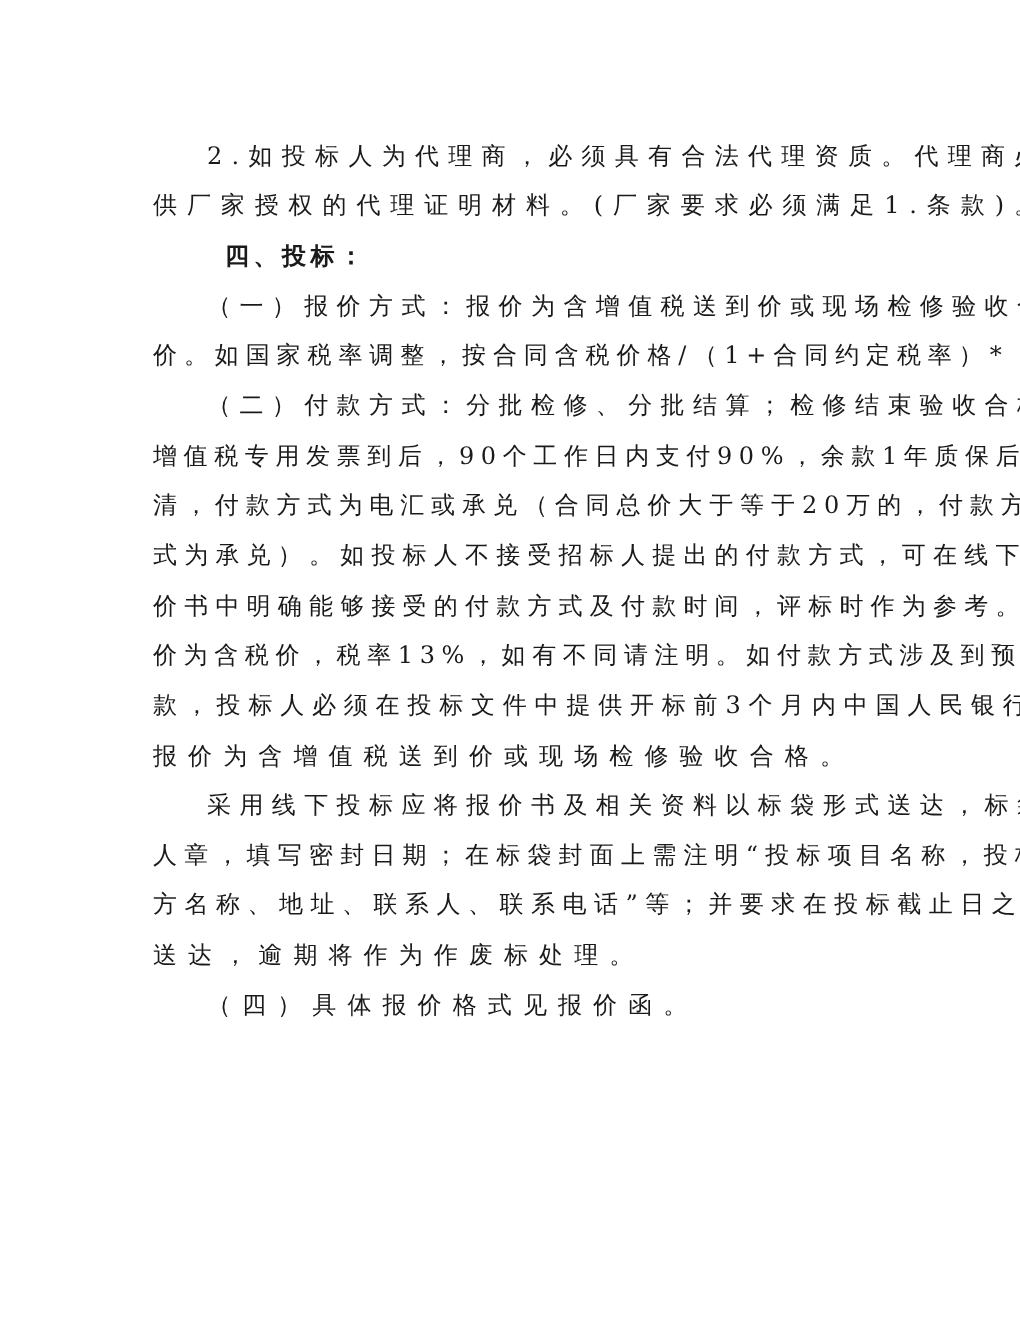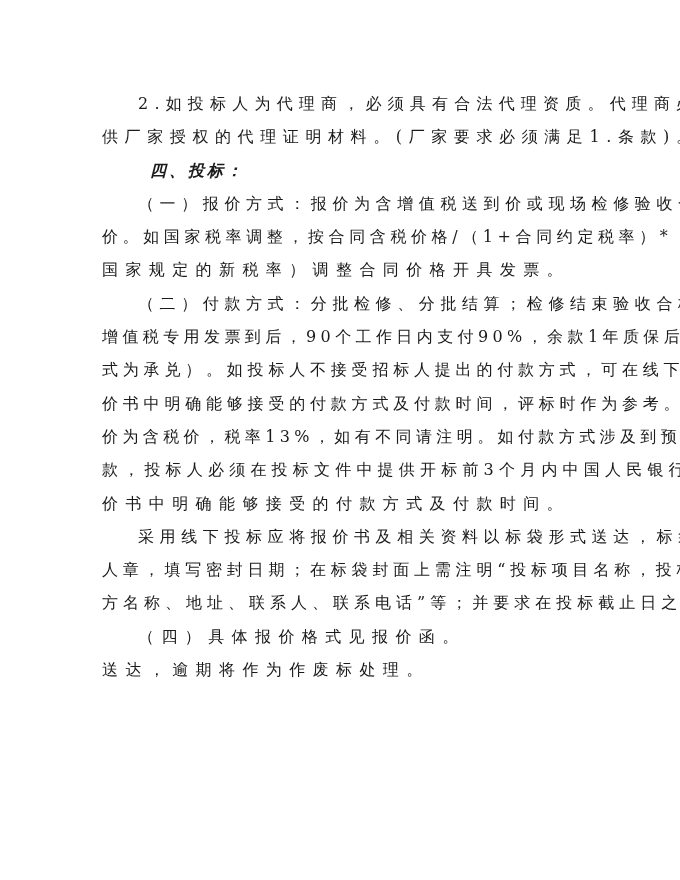--- a/index.html
+++ b/index.html
@@ -23,42 +23,42 @@
   }
   .line {
     height: 33.3px;
     line-height: 33.3px;
     font-size: 16px;
     letter-spacing: 7.4px;
     white-space: nowrap;
     overflow: visible;
   }
   .indent { padding-left: 36px; }
-  .indent-h { padding-left: 48px; font-style: italic; }
+  .indent-h { padding-left: 48px; }
   .heading {
     font-weight: bold;
     font-family: "DejaVu Sans", "Liberation Sans", sans-serif;
     letter-spacing: 3px;
   }
 </style>
 </head>
 <body>
 
 <div class="page">
   <div class="line indent" style="letter-spacing:6.2px">2.如投标人为代理商，必须具有合法代理资质。代理商必须提</div>
   <div class="line" style="letter-spacing:6.6px">供厂家授权的代理证明材料。(厂家要求必须满足1.条款)。</div>
   <div class="line indent-h heading">四、投标：</div>
   <div class="line indent" style="letter-spacing:5.6px">（一）报价方式：报价为含增值税送到价或现场检修验收合格</div>
   <div class="line" style="letter-spacing:4.6px">价。如国家税率调整，按合同含税价格/（1+合同约定税率）*（1+</div>
-  <div class="line">国家规定的新税率）调整合同价格开具发票。</div>
   <div class="line indent" style="letter-spacing:5.6px">（二）付款方式：分批检修、分批结算；检修结束验收合格，</div>
   <div class="line" style="letter-spacing:4.4px">增值税专用发票到后，90个工作日内支付90%，余款1年质保后付</div>
+  <div class="line" style="letter-spacing:4.6px">清，付款方式为电汇或承兑（合同总价大于等于20万的，付款方</div>
   <div class="line" style="letter-spacing:4.8px">式为承兑）。如投标人不接受招标人提出的付款方式，可在线下报</div>
   <div class="line" style="letter-spacing:4.8px">价书中明确能够接受的付款方式及付款时间，评标时作为参考。报</div>
   <div class="line" style="letter-spacing:4.4px">价为含税价，税率13%，如有不同请注明。如付款方式涉及到预付</div>
   <div class="line" style="letter-spacing:5.2px">款，投标人必须在投标文件中提供开标前3个月内中国人民银行征</div>
-  <div class="line">价书中明确能够接受的付款方式及付款时间。</div>
+  <div class="line">报价为含增值税送到价或现场检修验收合格。</div>
   <div class="line indent" style="letter-spacing:5.6px">采用线下投标应将报价书及相关资料以标袋形式送达，标袋外</div>
   <div class="line" style="letter-spacing:4.8px">人章，填写密封日期；在标袋封面上需注明“投标项目名称，投标</div>
   <div class="line" style="letter-spacing:5.0px">方名称、地址、联系人、联系电话”等；并要求在投标截止日之前</div>
+  <div class="line">送达，逾期将作为作废标处理。</div>
   <div class="line indent">（四）具体报价格式见报价函。</div>
-  <div class="line">送达，逾期将作为作废标处理。</div>
 </div>
 
 </body></html>

